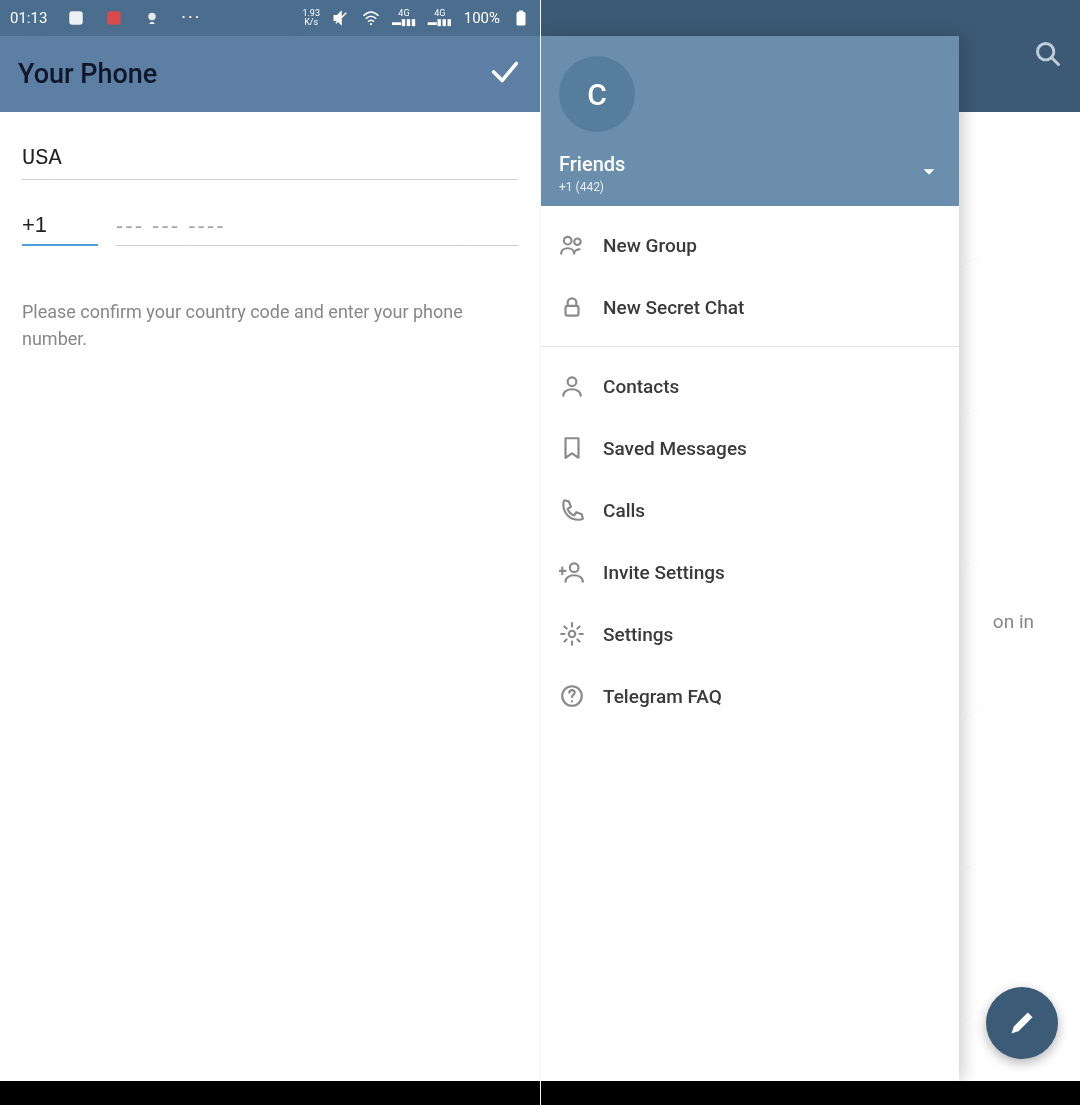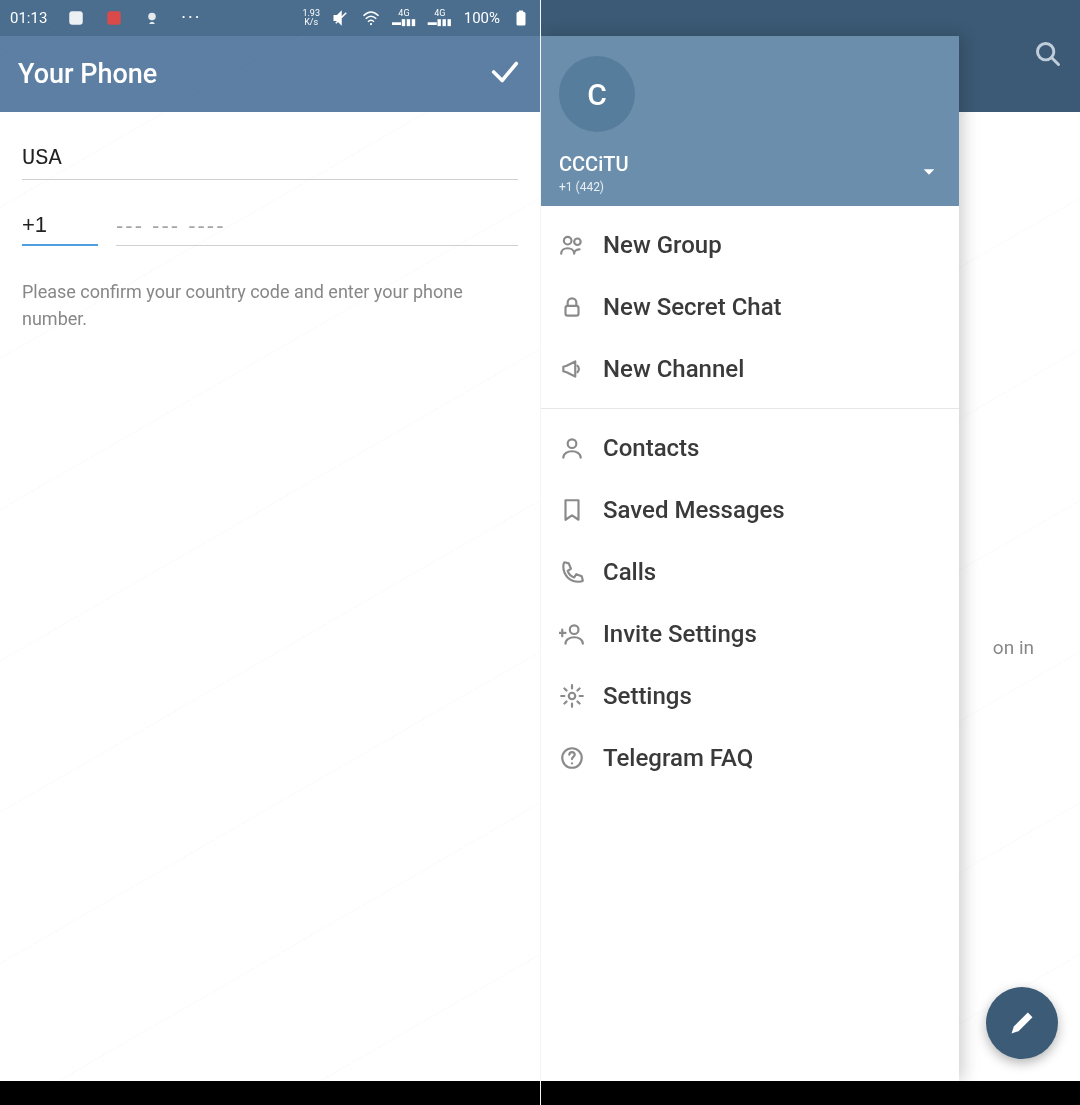--- a/index.html
+++ b/index.html
@@ -28,21 +28,21 @@
 .status-right { margin-left: auto; display: flex; align-items: center; gap: 12px; }
 .status-ic { width: 18px; height: 18px; display: inline-flex; align-items: center; justify-content: center; }
 .status-ic svg { width: 100%; height: 100%; }
 .status-dots { font-size: 18px; letter-spacing: 2px; line-height: 1; }
 .status-dual { font-size: 9px; line-height: 1; text-align: center; }
 
 
 .header1 {
   height: 76px;
   background: #5c7fa3;
-  color: #ffffff;
+  color: #0f172a;
   display: flex;
   align-items: center;
   padding: 16px 18px;
   gap: 40px;
 }
 .header1 .title { font-size: 27px; font-weight: 500; }
 .header1 .check { margin-left: auto; }
 
 
 .form { padding: 20px 22px 0; }
@@ -73,35 +73,35 @@
   border: none;
   border-bottom: 1px solid #d0d0d0;
   padding: 10px 0 6px;
   font-size: 22px;
   color: #a6a6a6;
   letter-spacing: 2px;
   outline: none;
   background: transparent;
 }
 .num-field::placeholder { color: #a6a6a6; }
-.hint { margin-top: 32px; font-size: 18px; color: #878787; line-height: 1.5; padding-right: 10px; }
+.hint { margin-top: 52px; font-size: 18px; color: #878787; line-height: 1.5; padding-right: 10px; }
 
 
 .screen2-bg {
   position: absolute; inset: 0; background: #fff;
 }
 .topbar2 {
   position: absolute; top: 0; left: 0; right: 0;
   height: 112px;
   background: #3c5a75;
   display: flex; align-items: center; justify-content: flex-end;
   padding-right: 18px;
 }
 .search-btn svg { width: 28px; height: 28px; }
-.bg-text { position: absolute; right: 46px; top: 636px; color: #888; font-size: 19px; }
+.bg-text { position: absolute; right: 46px; top: 610px; color: #888; font-size: 19px; }
 
 .drawer {
   position: absolute; top: 36px; left: 0; bottom: 24px;
   width: 418px;
   background: #fff;
   box-shadow: 4px 0 16px rgba(0,0,0,0.2);
   display: flex; flex-direction: column;
 }
 .drawer-header {
   background: #6a8eab;
@@ -121,21 +121,21 @@
 
 .drawer-list { flex: 1; overflow-y: auto; padding-top: 8px; }
 .drawer-item {
   display: flex; align-items: center;
   height: 62px;
   padding: 0 18px;
   cursor: pointer;
 }
 .drawer-item .ic { width: 44px; display: flex; align-items: center; justify-content: flex-start; }
 .drawer-item .ic svg { width: 26px; height: 26px; stroke: #8a8a8a; fill: none; stroke-width: 2; }
-.drawer-item .lbl { font-size: 24px; color: #3a3a3a; font-weight: 500; }
+.drawer-item .lbl { font-size: 19px; color: #3a3a3a; font-weight: 500; }
 .drawer-divider { height: 1px; background: #e6e6e6; margin: 8px 0; }
 
 
 .fab {
   position: absolute; right: 22px; bottom: 46px;
   width: 72px; height: 72px; border-radius: 50%;
   background: #3b5b77;
   display: flex; align-items: center; justify-content: center;
   box-shadow: 0 4px 12px rgba(0,0,0,0.3);
 }
@@ -289,21 +289,21 @@
     <svg viewBox="0 0 24 24">
         <path d="M3 21 L5 15 L17 3 L21 7 L9 19 L3 21 Z" fill="#fff"></path>
       </svg>
   </div>
 
   <div class="drawer">
     <div class="drawer-header">
       <div class="avatar">
           <span>C</span>
         </div>
-      <div class="drawer-name">CCCiTU</div>
+      <div class="drawer-name">Friends</div>
       <div class="drawer-phone">+1 (442)</div>
       <span class="drawer-chevron">
         <svg width="16" height="16" viewBox="0 0 24 24">
             <path d="M4 8 L12 16 L20 8 Z" fill="#fff"></path>
           </svg>
       </span>
     </div>
     <div class="drawer-list" id="drawer-list">
         <div class="drawer-item">
           <span class="ic">
@@ -313,28 +313,20 @@
           </span>
           <span class="lbl">New Group</span>
         </div>
         <div class="drawer-item">
           <span class="ic">
             <svg viewBox="0 0 24 24" stroke-linecap="round" stroke-linejoin="round">
               <use href="#ic-lock"></use>
             </svg>
           </span>
           <span class="lbl">New Secret Chat</span>
-        </div>
-        <div class="drawer-item">
-          <span class="ic">
-            <svg viewBox="0 0 24 24" stroke-linecap="round" stroke-linejoin="round">
-              <use href="#ic-megaphone"></use>
-            </svg>
-          </span>
-          <span class="lbl">New Channel</span>
         </div>
         <div class="drawer-divider"></div>
         <div class="drawer-item">
           <span class="ic">
             <svg viewBox="0 0 24 24" stroke-linecap="round" stroke-linejoin="round">
               <use href="#ic-person"></use>
             </svg>
           </span>
           <span class="lbl">Contacts</span>
         </div>

